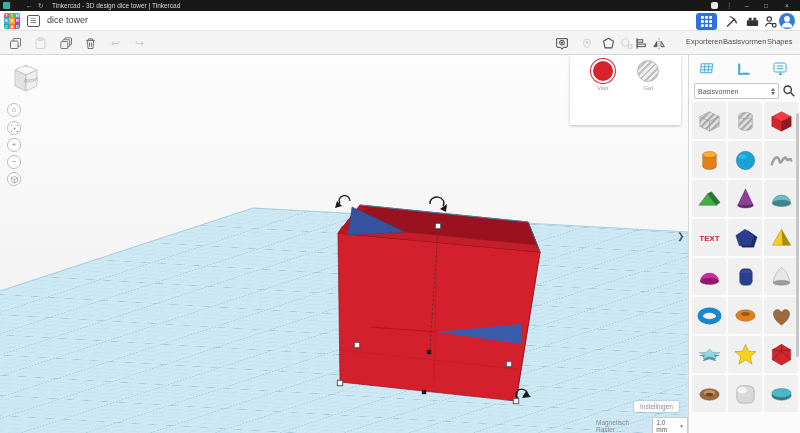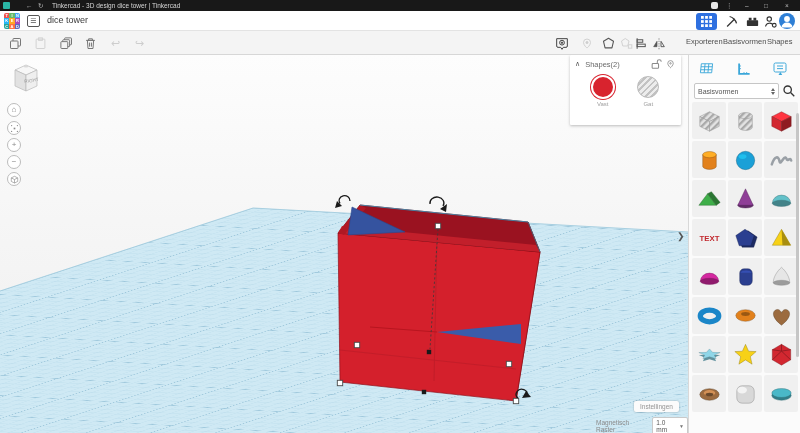--- a/index.html
+++ b/index.html
@@ -348,36 +348,20 @@
   <div class="navbtn" style="top:117px">
     <svg width="9" height="9" viewBox="0 0 14 14">
         <g fill="none" stroke="#8a8a8a" stroke-width="1">
       <polygon points="2,4.5 7,2 12,4.5 7,7"></polygon>
           <path d="M2,4.5 V10 L7,12.5 12,10 V4.5 M7,7 V12.5"></path>
         </g>
       </svg>
   </div>
 
   <div class="shapes-card">
-    <div class="hdr">
-      <span class="chev">∧</span>
-      <span class="ttl">Shapes(2)</span>
-      <svg width="12" height="12" viewBox="0 0 14 14">
-        <g stroke="#8a8a8a" fill="none" stroke-width="1.2">
-            <rect x="2.5" y="6.5" width="7.5" height="5.5" rx="1"></rect>
-            <path d="M8.5,6.5 V4.4 a2.3,2.3 0 0 1 4.6,0"></path>
-          </g>
-        </svg>
-      <svg width="11" height="11" viewBox="0 0 24 24" style="margin-left:3px">
-        <g fill="none" stroke="#8a8a8a" stroke-width="1.8">
-            <path d="M12,3.5 a6,6 0 0 1 6,6 c0,4.5 -6,9.5 -6,9.5 s-6,-5 -6,-9.5 a6,6 0 0 1 6,-6 z"></path>
-            <circle cx="12" cy="9.5" r="1.6"></circle>
-          </g>
-        </svg>
-    </div>
     <div class="sc-items">
       <div class="sc-item">
         <div class="disc-solid"></div>
         <span class="sc-label">Vast</span>
       </div>
       <div class="sc-item">
         <div class="disc-hole"></div>
         <span class="sc-label">Gat</span>
       </div>
     </div>

